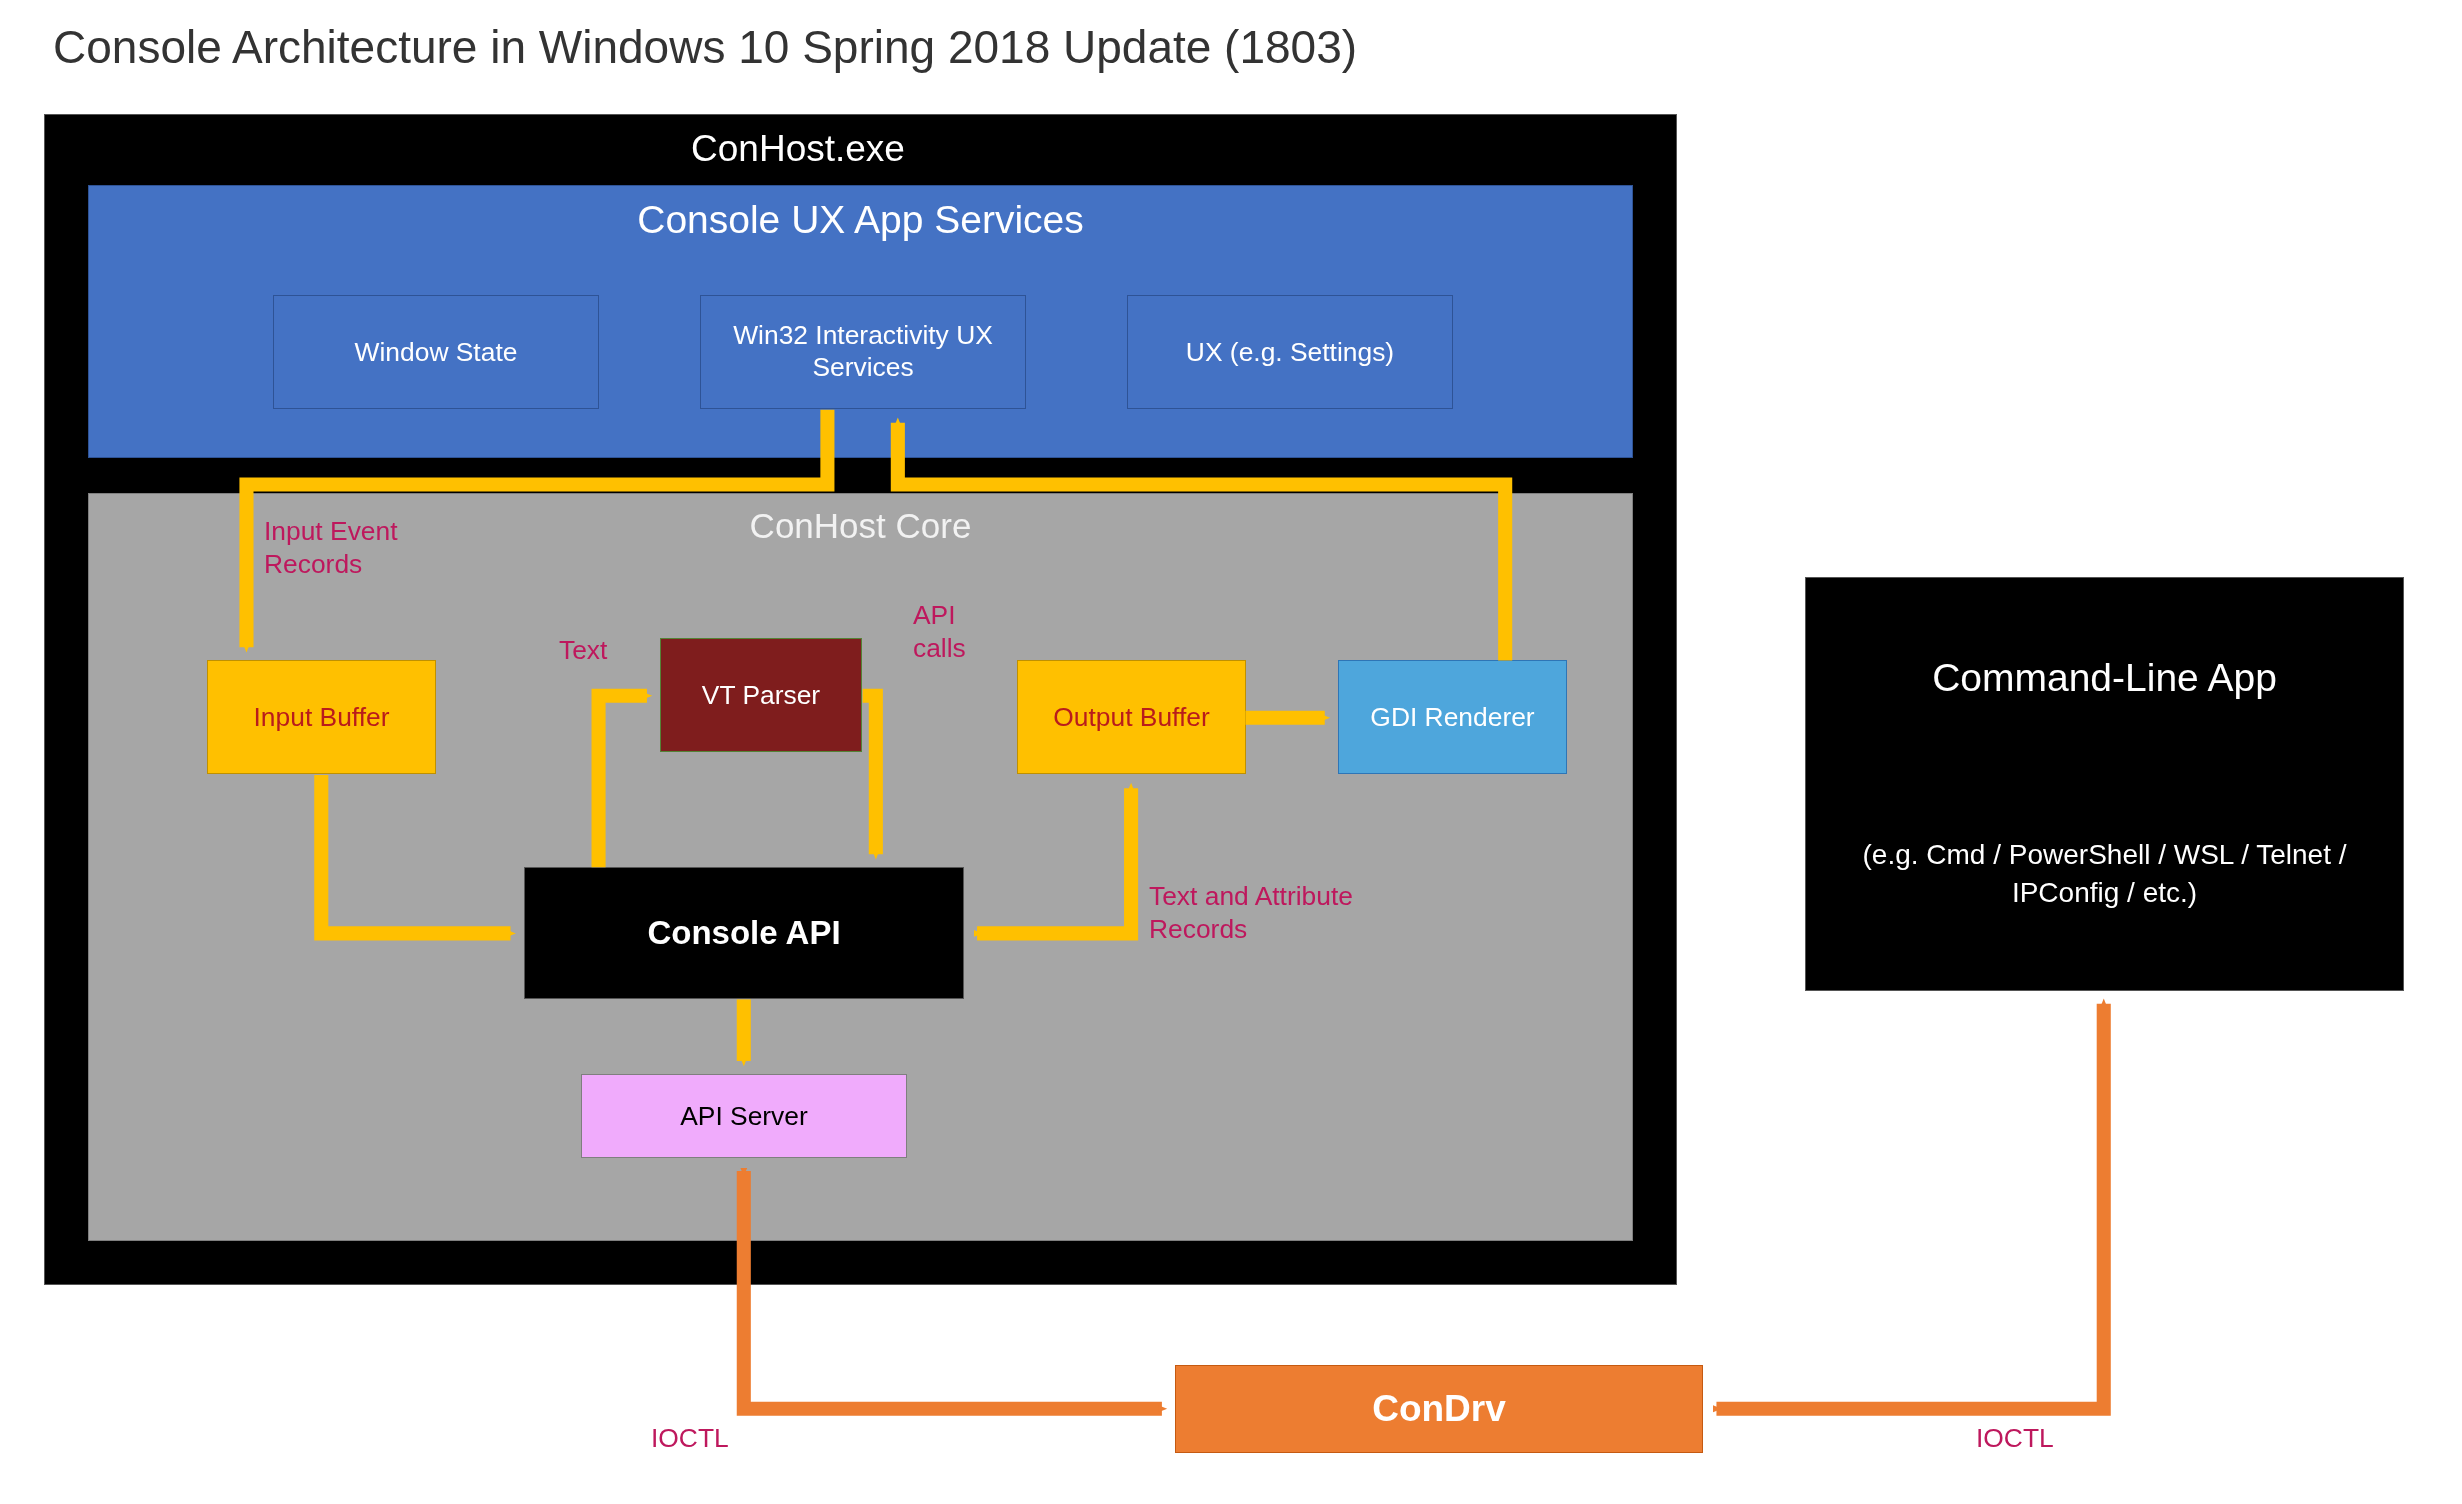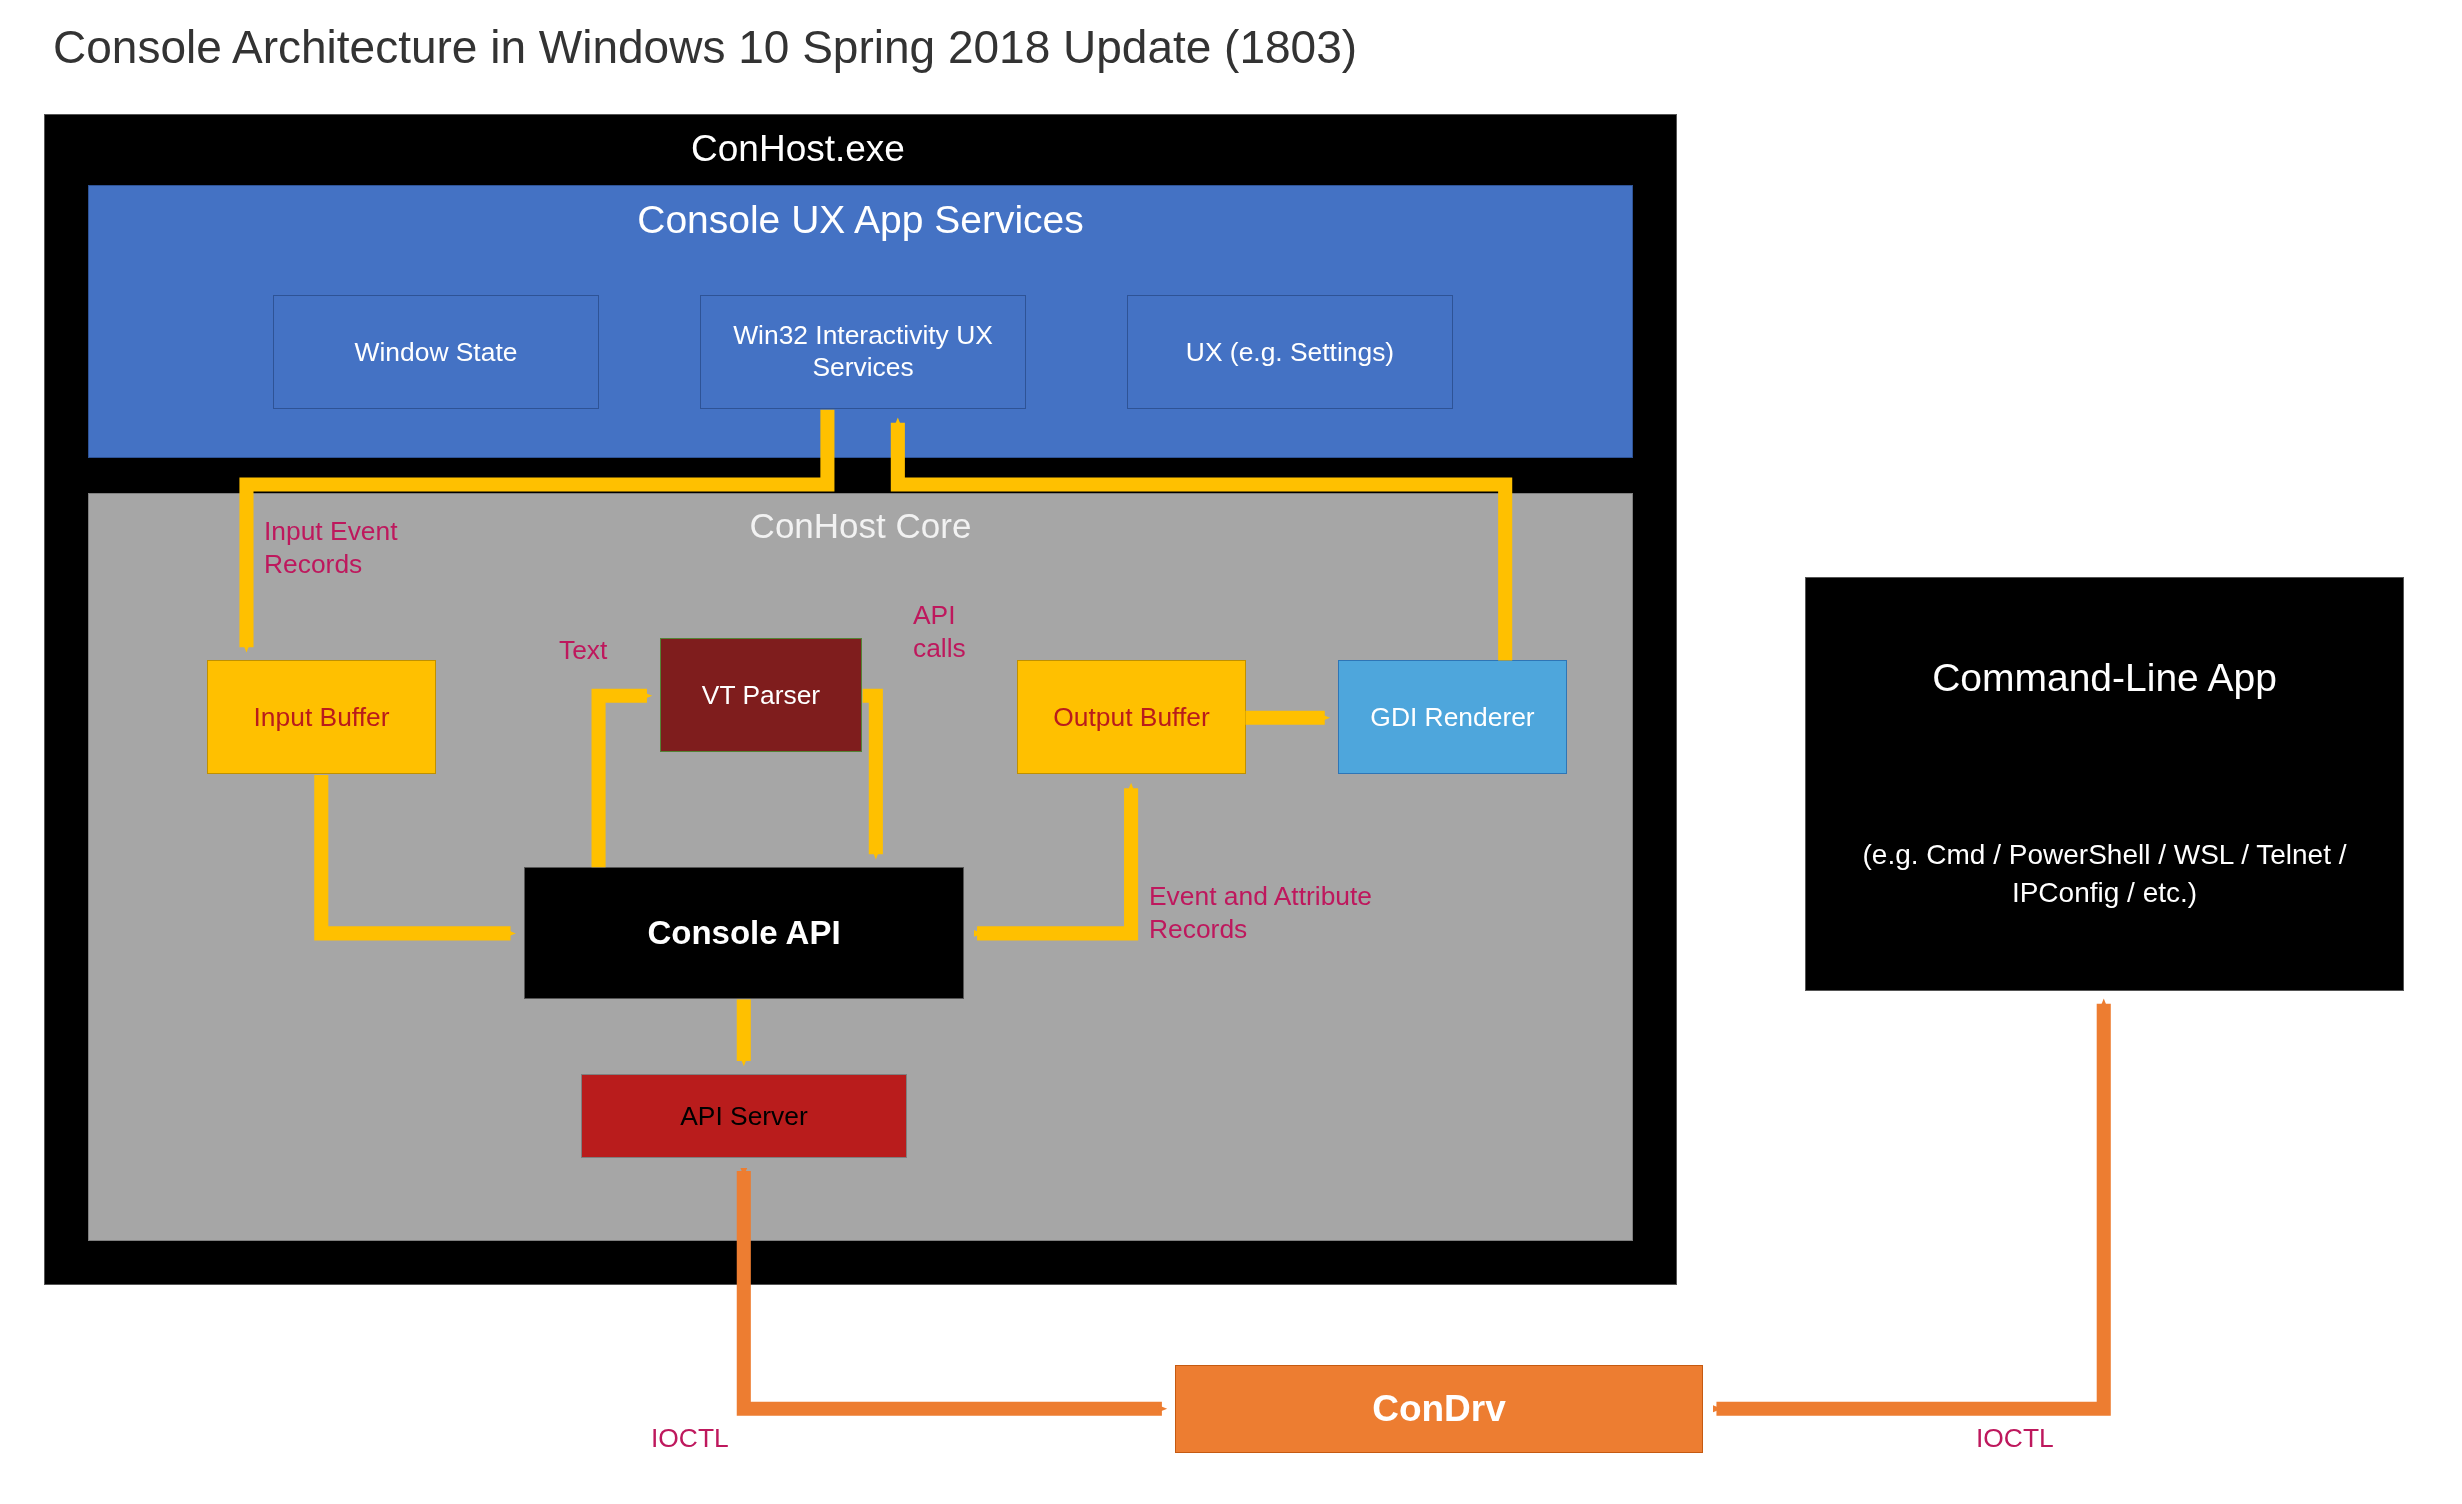--- a/index.html
+++ b/index.html
@@ -10,21 +10,21 @@
   #conhost-exe{background:#000;border:1.8px solid #555;}
   #ux-services{background:#4472c4;border:1.8px solid #2e5396;}
   #conhost-core{background:#a6a6a6;border:1.8px solid #7f7f7f;}
   #cmdline-app{background:#000;border:1.8px solid #555;}
   
   .bbox{background:#4472c4;border:1.8px solid #2e5396;color:#fff;font-size:26.4px;}
   .ybox{background:#ffc000;border:1.8px solid #bf9000;color:#b91c1c;font-size:26.4px;}
   .gbox{background:#7f1d1d;border:1.8px solid #548235;color:#fff;font-size:26.4px;}
   .bluebox{background:#4ea6dc;border:1.8px solid #2e75b6;color:#fff;font-size:26.4px;}
   .blackbox{background:#000;border:1.8px solid #555;color:#fff;font-size:33px;font-weight:600;}
-  .greybox{background:#b91c1c;border:1.8px solid #7f7f7f;color:#000;font-size:26.4px;}
+  .greybox{background:#f0abfc;border:1.8px solid #7f7f7f;color:#000;font-size:26.4px;}
   .orangebox{background:#ed7d31;border:1.8px solid #c55a11;color:#fff;font-size:37px;font-weight:600;}
   
   .ctitle{position:absolute;width:100%;text-align:center;color:#fff;}
   
   svg{position:absolute;left:0;top:0;overflow:visible;pointer-events:none;}
 </style>
 </head>
 <body>
 
 <div id="stage">
@@ -58,21 +58,21 @@
 
   <div id="cmdline-app" class="box" style="left:1805px;top:577px;width:599px;height:414px;display:block;"></div>
   <div class="ctitle" style="left:1805px;top:656px;width:599px;font-size:39px;">Command-Line App</div>
   <div class="ctitle" style="left:1827px;top:836px;width:555px;font-size:28px;line-height:1.35;">(e.g. Cmd / PowerShell / WSL / Telnet / IPConfig / etc.)</div>
 
   <div class="box orangebox" style="left:1175px;top:1365px;width:528px;height:88px;">ConDrv</div>
 
   <div class="label" style="left:264px;top:515px;width:211px;">Input Event Records</div>
   <div class="label" style="left:559px;top:634px;">Text</div>
   <div class="label" style="left:885px;top:599px;width:79px;margin-left:28px;">API calls</div>
-  <div class="label" style="left:1149px;top:880px;width:282px;">Event and Attribute Records</div>
+  <div class="label" style="left:1149px;top:880px;width:282px;">Text and Attribute Records</div>
   <div class="label" style="left:651px;top:1422px;">IOCTL</div>
   <div class="label" style="left:1976px;top:1422px;">IOCTL</div>
 
   <svg width="2462" height="1505" viewBox="0 0 2797 1709">
     <defs>
       <marker id="ay" markerWidth="12" markerHeight="12" refX="4" refY="4" orient="auto" markerUnits="userSpaceOnUse">
         <path d="M0,0 L10,4 L0,8 Z" fill="#ffc000"></path>
       </marker>
       <marker id="ao" markerWidth="12" markerHeight="12" refX="4" refY="4" orient="auto" markerUnits="userSpaceOnUse">
         <path d="M0,0 L10,4 L0,8 Z" fill="#ed7d31"></path>

